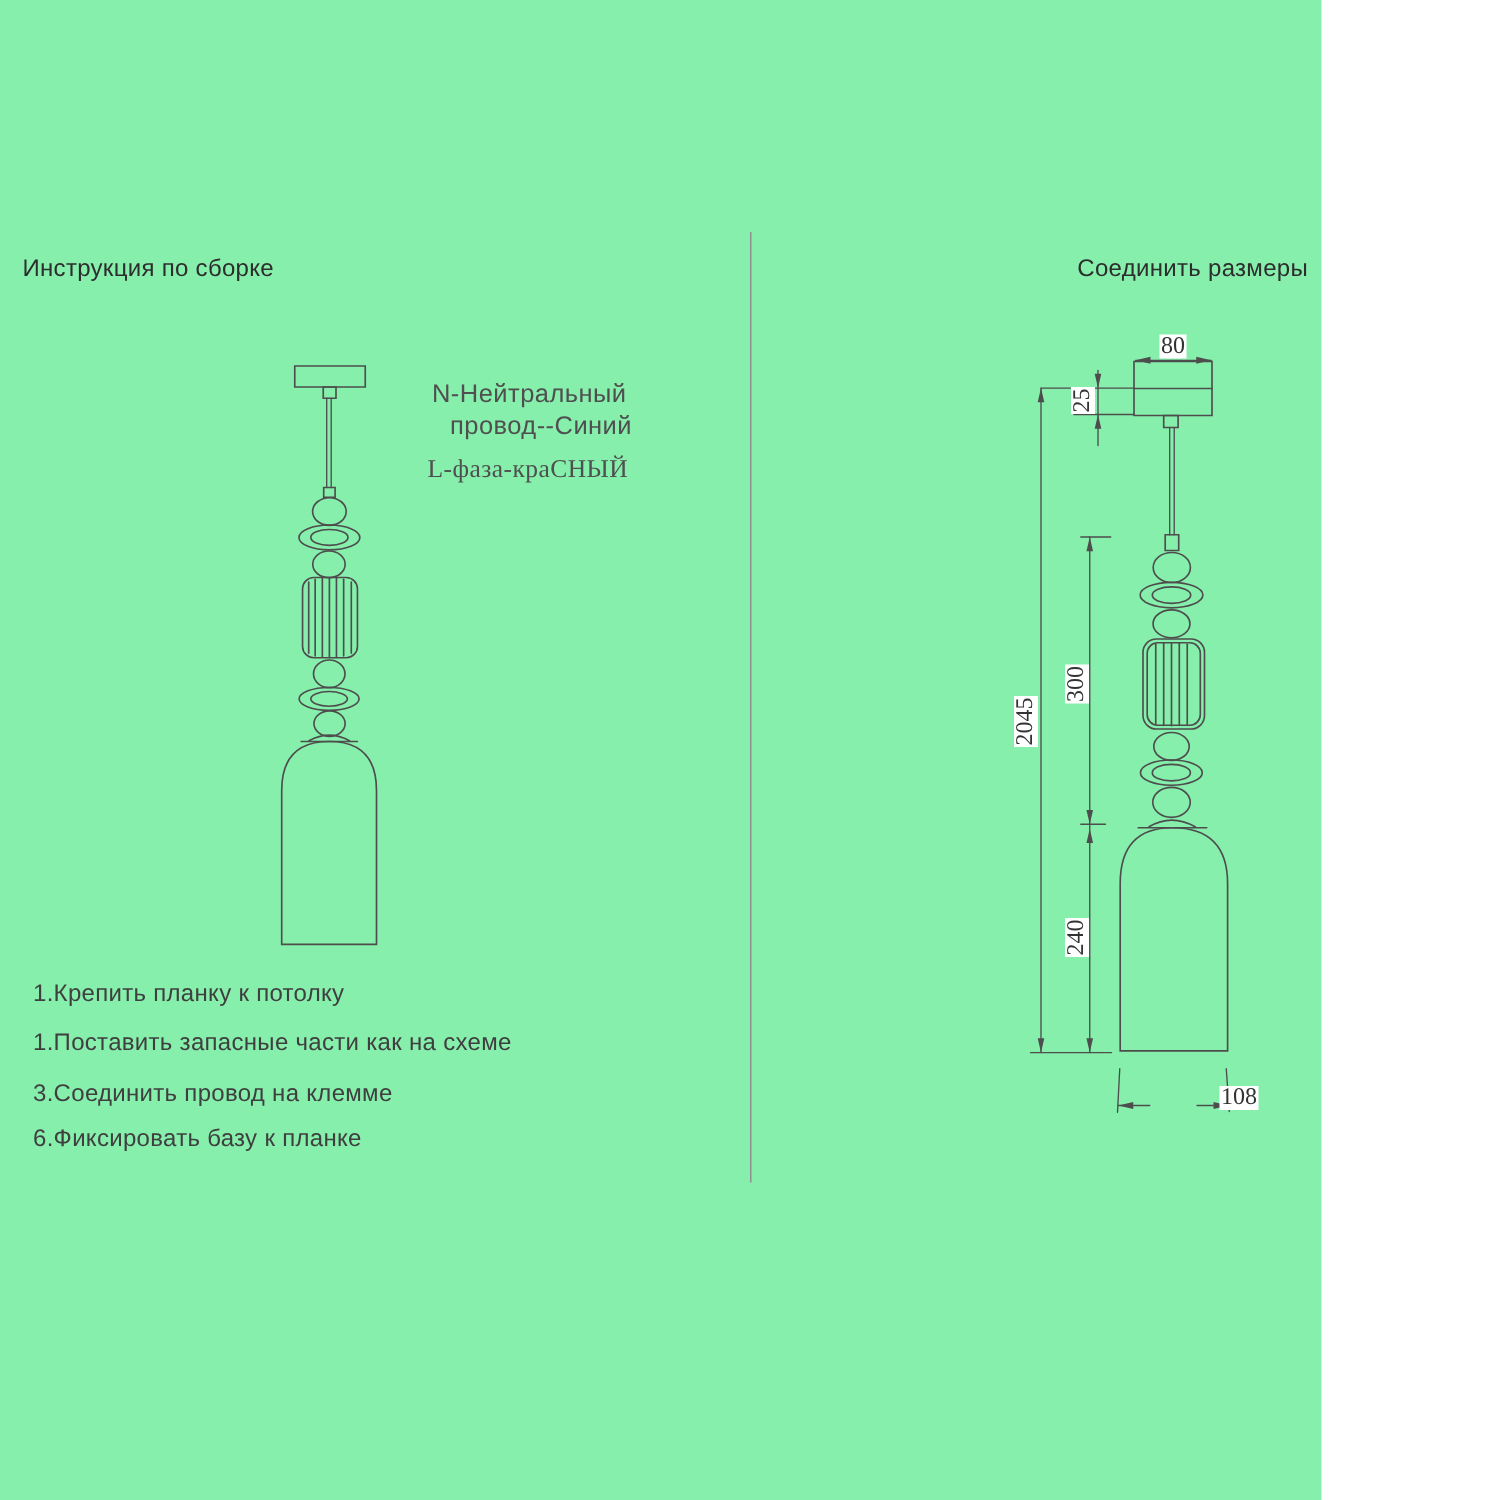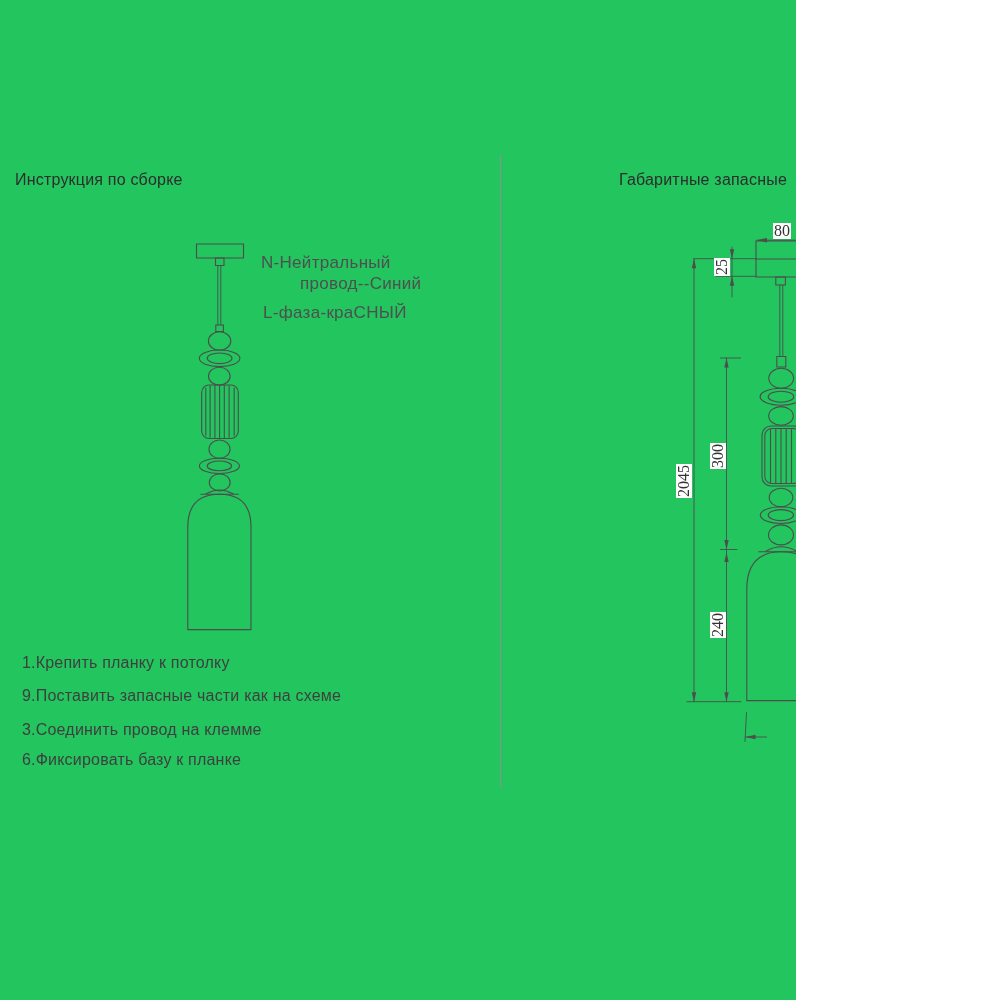--- a/index.html
+++ b/index.html
@@ -1,17 +1,17 @@
 <!DOCTYPE html>
 <html><head>
 <meta charset="utf-8">
 <style>
   html,body{margin:0;padding:0;background:#fff;}
   .page{
-    position:relative;width:796px;height:1000px;background:#22c55e;overflow:hidden;
+    position:relative;width:881px;height:1000px;background:#86efac;overflow:hidden;
     font-family:"Liberation Sans", sans-serif;
   }
   .abs{position:absolute;}
   .h-title{font-size:16px;color:#2d2d2d;letter-spacing:.2px;white-space:nowrap;}
   .wire-label{font-size:17px;color:#4f4f4f;white-space:nowrap;letter-spacing:.3px;}
   .step{position:absolute;left:22px;font-size:16px;color:#3f3f3f;white-space:nowrap;letter-spacing:.2px;}
   .dim{
     position:absolute;font-family:"Liberation Serif", serif;font-size:16px;color:#333;
     white-space:nowrap;transform:translate(-50%,-50%);background:#fff;padding:0 1px;line-height:1;
   }
@@ -150,29 +150,29 @@
           <line x1="745.5" y1="737" x2="766.5" y2="737"></line>
           <line x1="798" y1="737" x2="819" y2="737"></line>
           <polygon points="745.5,737 755.5,734.7 755.5,739.3" fill="#4d4d4d" stroke="none"></polygon>
           <polygon points="819,737 809,734.7 809,739.3" fill="#4d4d4d" stroke="none"></polygon>
         </g>
       </g>
     </g>
   </svg>
 
   <div class="abs h-title" style="left:15px;top:171px;">Инструкция по сборке</div>
-  <div class="abs h-title" style="right:9px;top:171px;">Габаритные запасные</div>
+  <div class="abs h-title" style="right:9px;top:171px;">Соединить размеры</div>
 
-  <div class="abs wire-label" style="left:261px;top:253px;">N-Нейтральный</div>
+  <div class="abs wire-label" style="left:288px;top:253px;">N-Нейтральный</div>
   <div class="abs wire-label" style="left:300px;top:274px;">провод--Синий</div>
-  <div class="abs wire-label" style="left:263px;top:303px;">L-фаза-краСНЫЙ</div>
+  <div class="abs wire-label" style="left:285px;top:303px;font-family:Liberation Serif, serif;">L-фаза-краСНЫЙ</div>
 
   <div>
     <div class="step" style="top:654px;">1.Крепить планку к потолку</div>
-    <div class="step" style="top:687px;">9.Поставить запасные части как на схеме</div>
+    <div class="step" style="top:687px;">1.Поставить запасные части как на схеме</div>
     <div class="step" style="top:721px;">3.Соединить провод на клемме</div>
     <div class="step" style="top:751px;">6.Фиксировать базу к планке</div>
   </div>
 
   <div class="dim" style="left:782px;top:231px;">80</div>
   <div class="dim dim-v" style="left:722px;top:266.5px;">25</div>
   <div class="dim dim-v" style="left:684px;top:481px;">2045</div>
   <div class="dim dim-v" style="left:718px;top:456px;">300</div>
   <div class="dim dim-v" style="left:718px;top:625px;">240</div>
   <div class="dim" style="left:782px;top:732px;margin-left:44px;">108</div>

